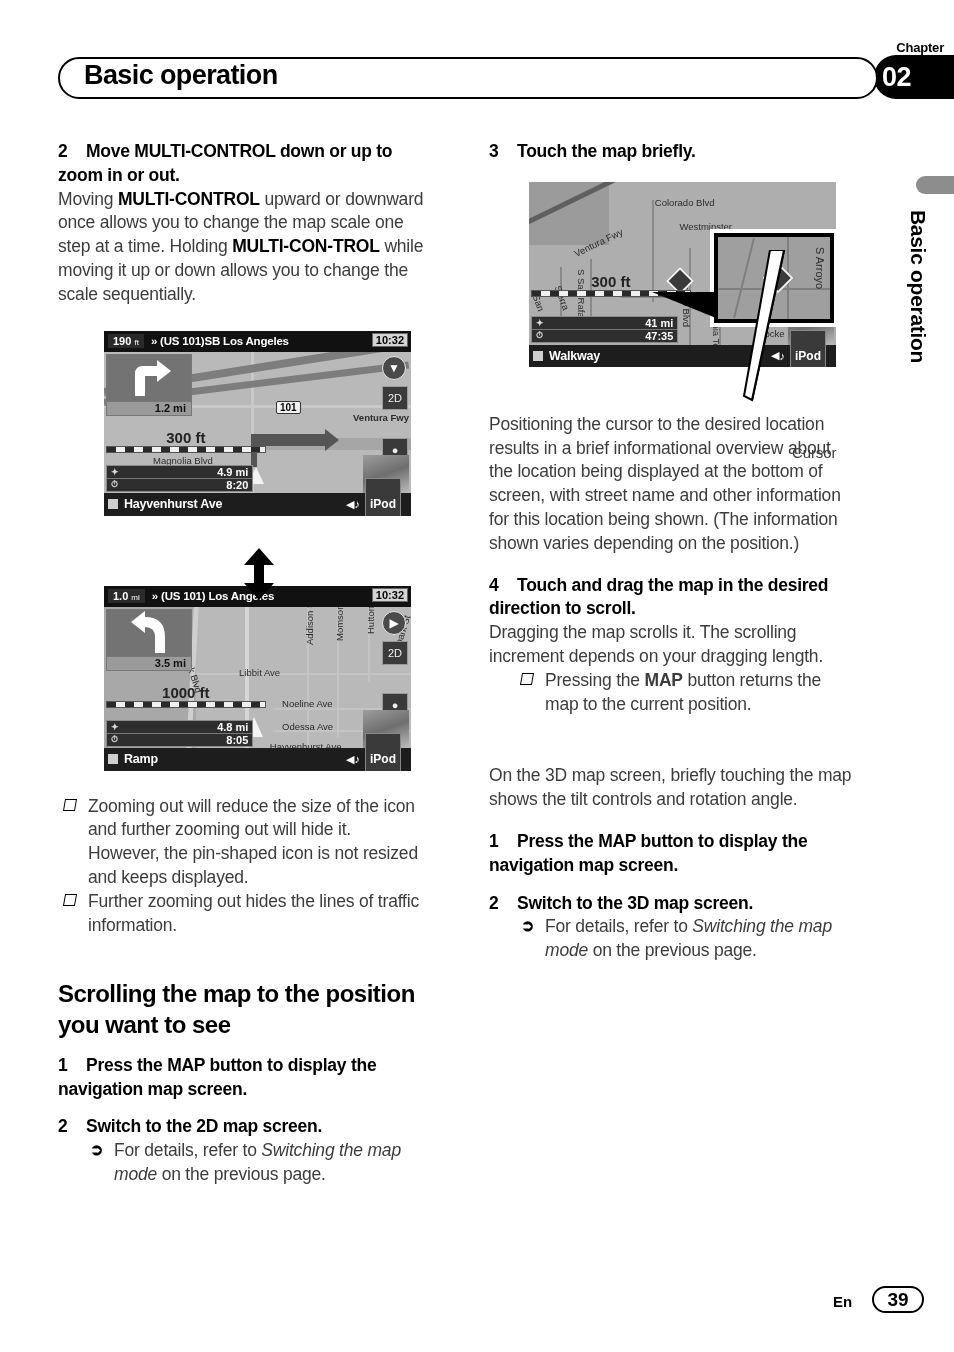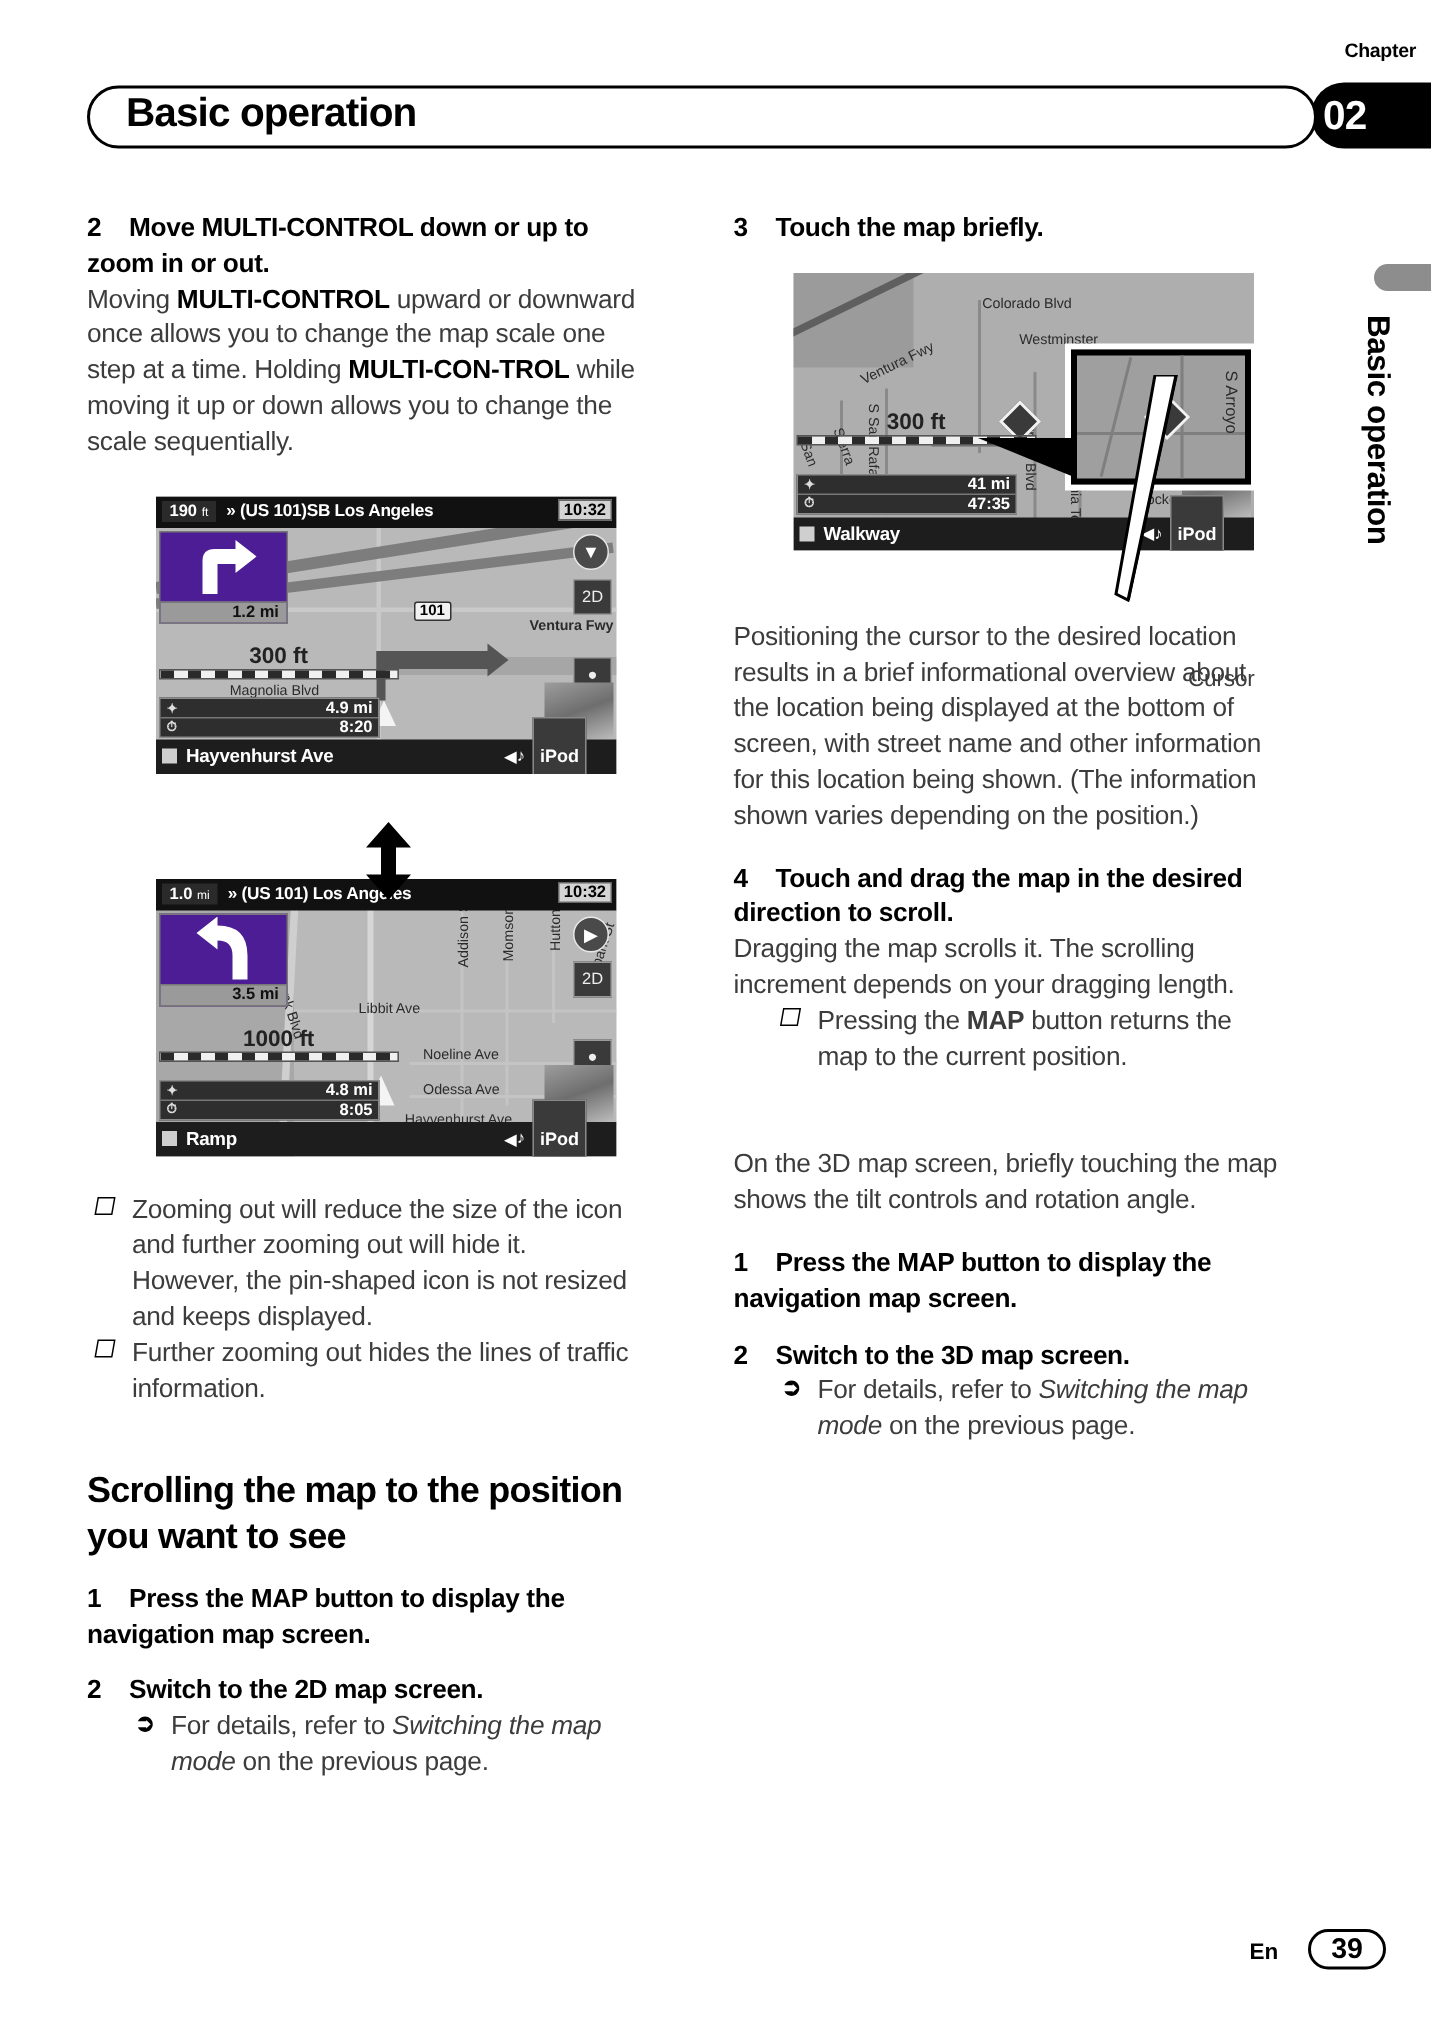--- a/index.html
+++ b/index.html
@@ -12,21 +12,21 @@
     height: 1352px;
     position: relative;
     overflow: hidden;
     font-family: "Liberation Sans", sans-serif;
     color: #1a1a1a;
   }
 
   
   .chapter-label {
     position: absolute;
-    top: 26px;
+    top: 40px;
     right: 10px;
     font-size: 13px;
     font-weight: bold;
     letter-spacing: -0.2px;
     color: #000;
     text-align: right;
     width: 90px;
   }
   .chapter-badge {
     position: absolute;
@@ -204,21 +204,21 @@
     color: #000;
     font-size: 11px;
     font-weight: bold;
     padding: 0 3px;
     border: 1px solid #666;
   }
   .navshot .turnpanel {
     position: absolute;
     left: 2px; top: 12.5%;
     width: 28%;
-    background: #4c1d95;
+    background: #737373;
     border: 1px solid #777;
     box-sizing: border-box;
   }
   .navshot .turnpanel .arrowbox {
     height: 46px;
     display: flex;
     align-items: center;
     justify-content: center;
     color: #fff;
     font-size: 33px;
@@ -295,21 +295,21 @@
     margin-left: auto;
     display: flex;
     align-items: center;
   }
   .navshot .bottombar .ipod {
     background: #3a3a3a;
     color: #fff;
     font-size: 12px;
     font-weight: bold;
     padding: 18px 4px;
-    margin: 0 20px 0 5px;
+    margin: 0 10px 0 5px;
     border: 1px solid #888;
   }
   .navshot .rightbtn {
     position: absolute;
     right: 3px;
     width: 26px;
     height: 24px;
     background: #3a3a3a;
     border: 1px solid #9a9a9a;
     box-sizing: border-box;

